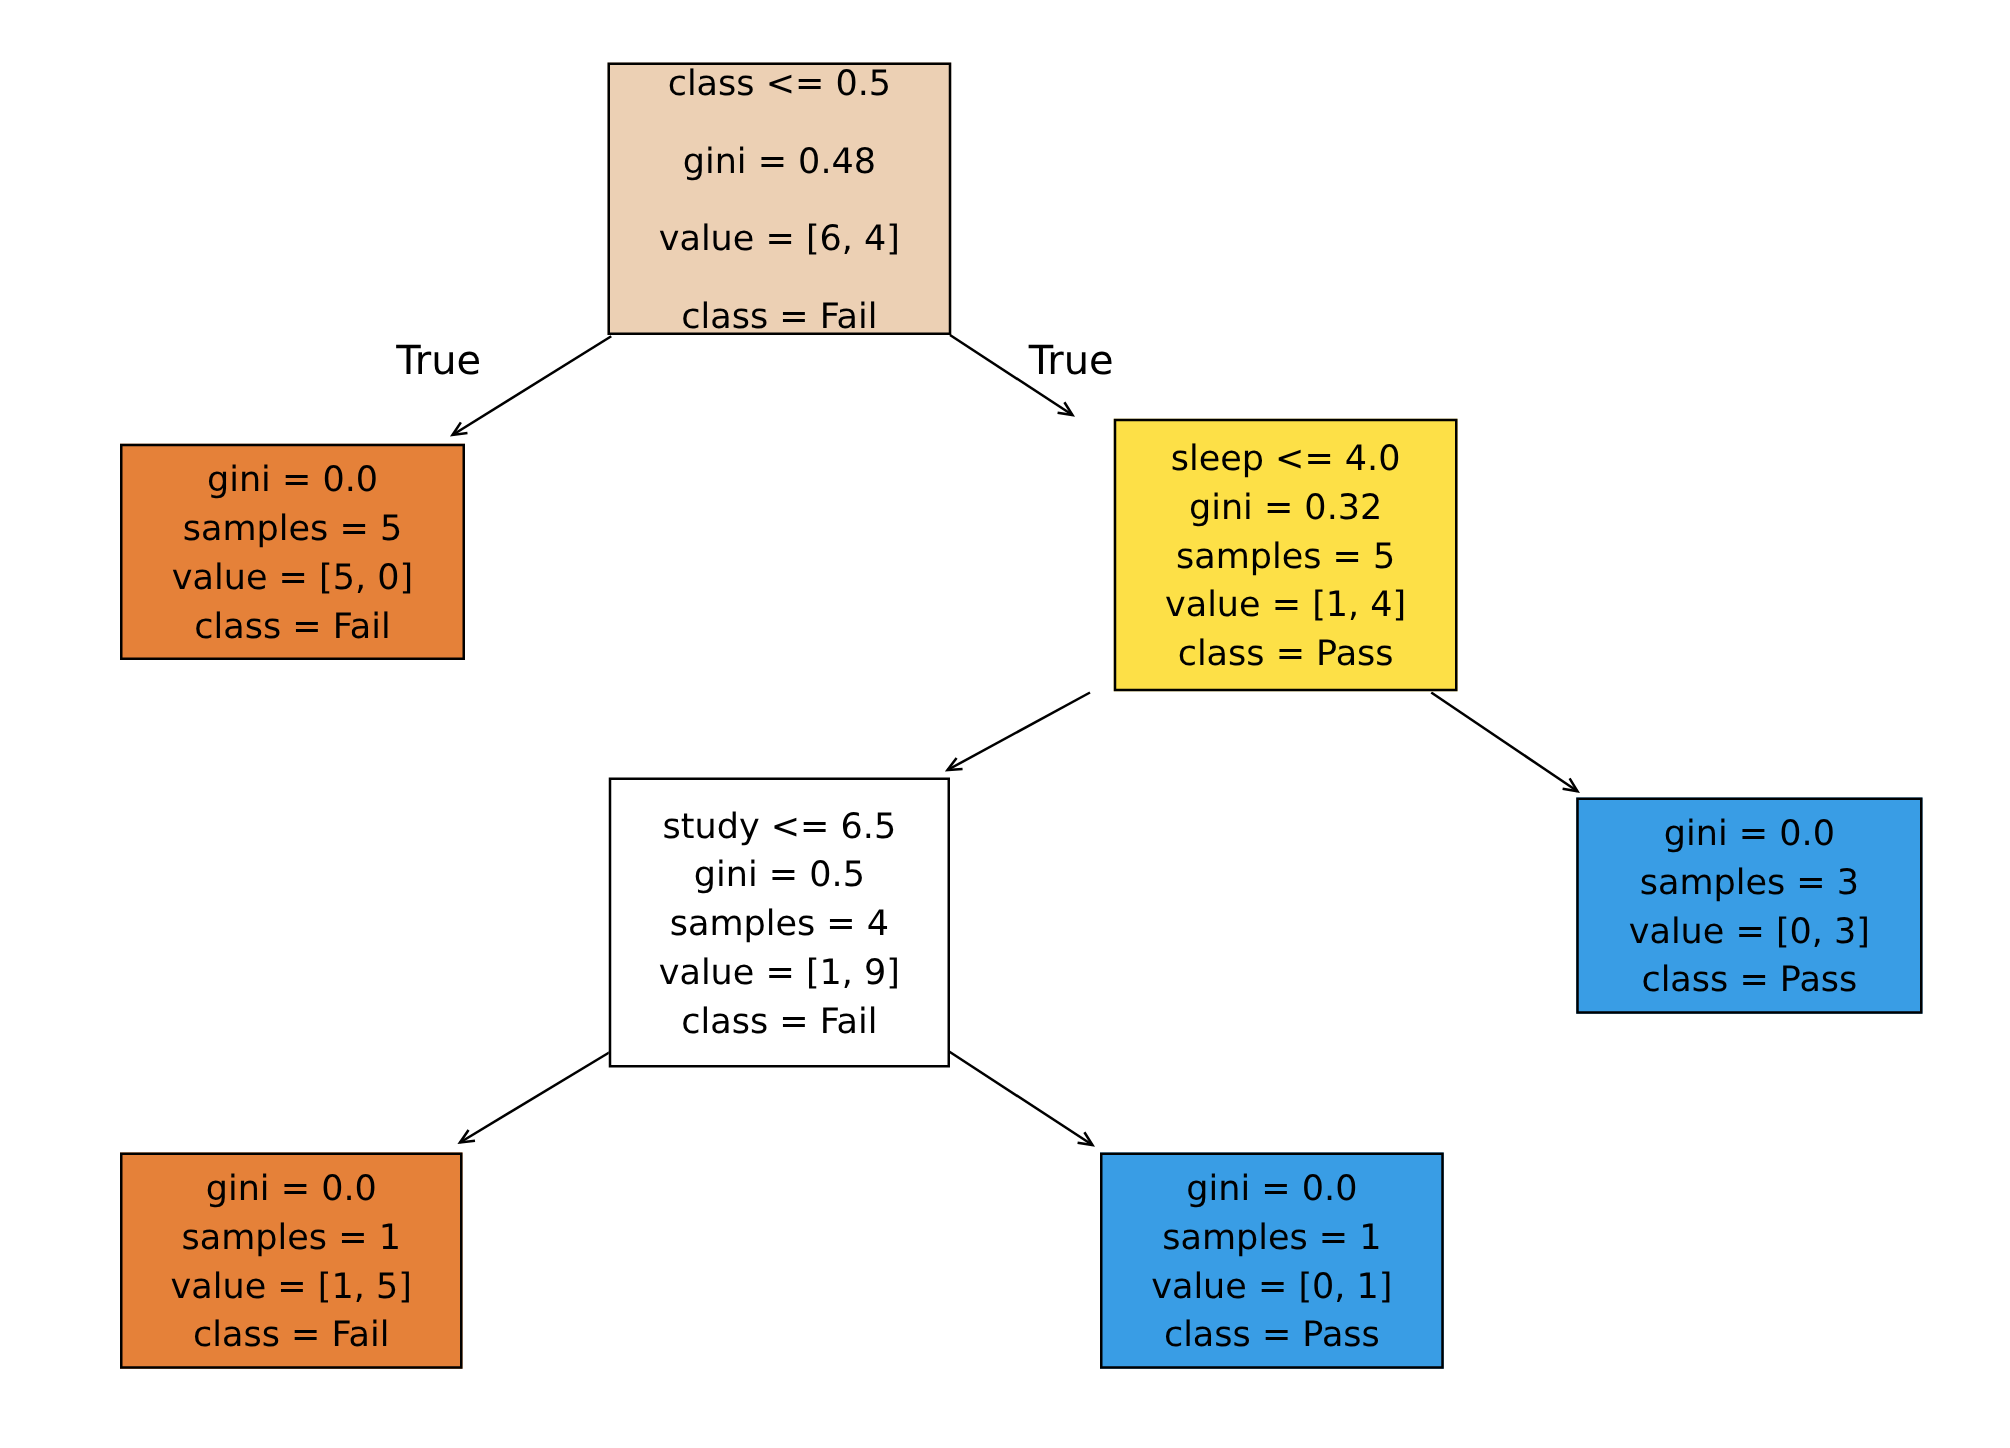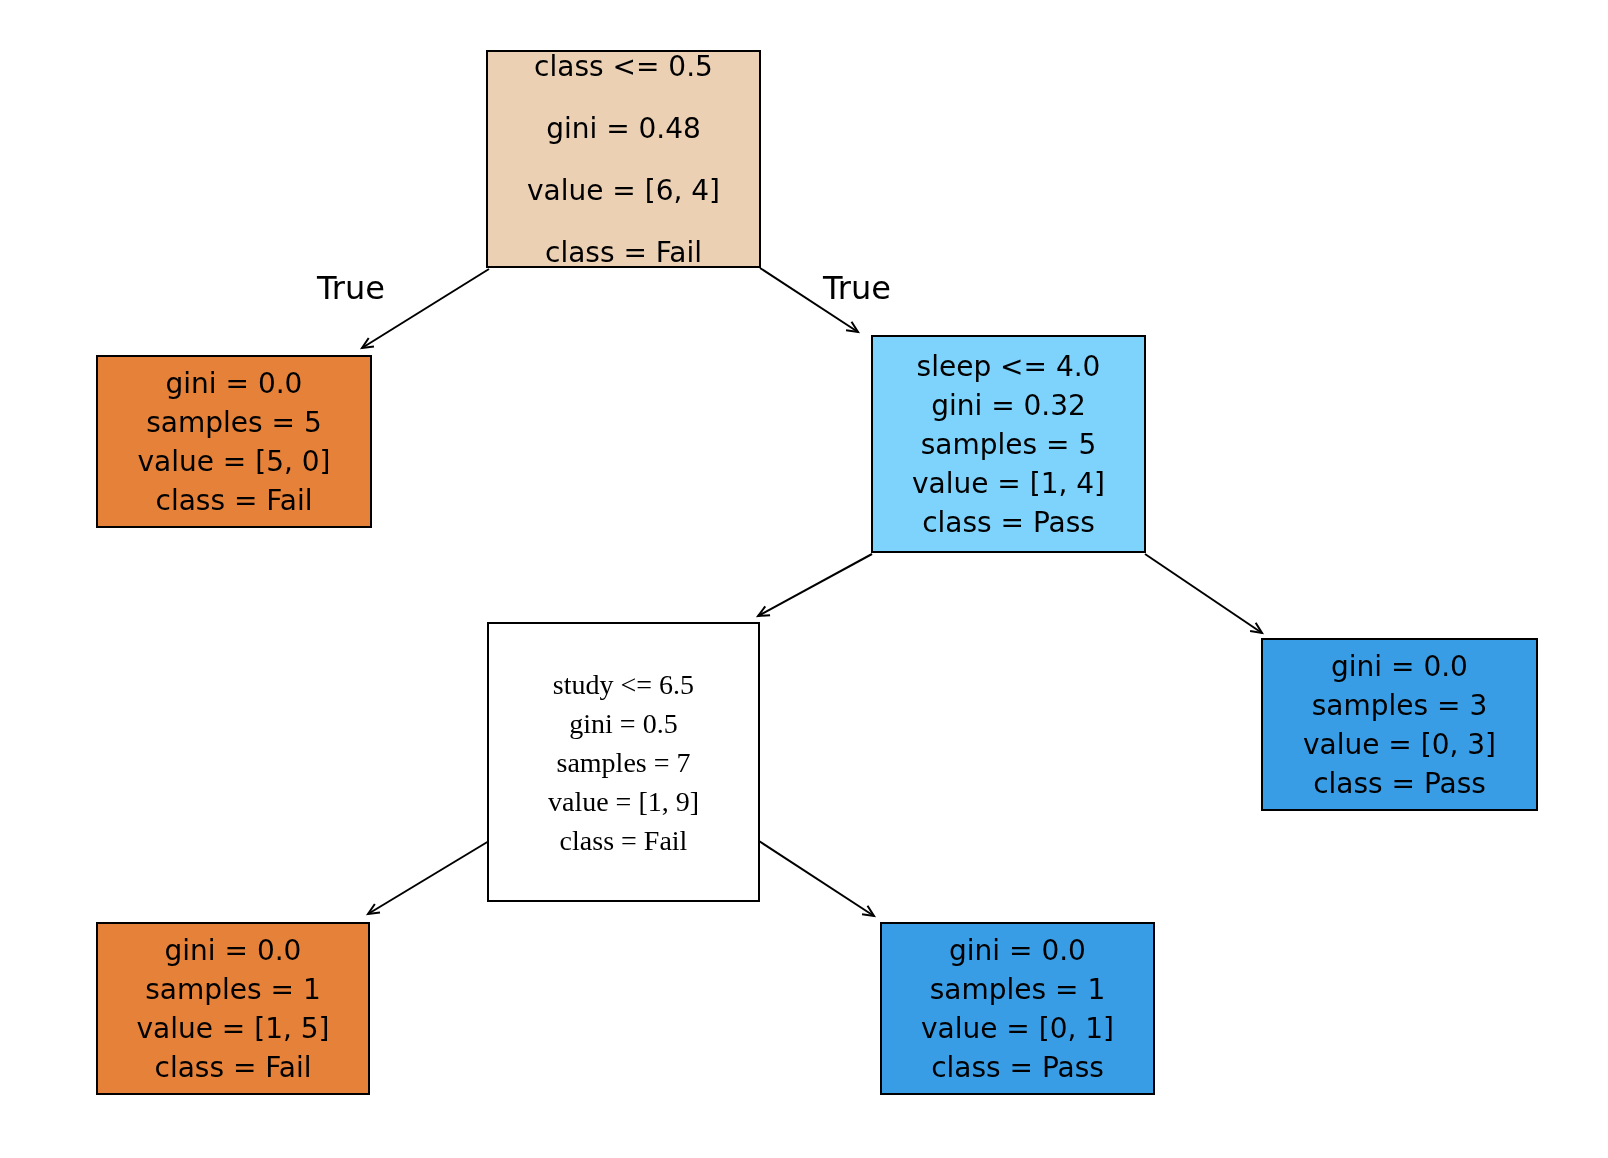--- a/index.html
+++ b/index.html
@@ -32,21 +32,21 @@
     display: flex;
     flex-direction: column;
     justify-content: center;
   }
   .node span { display: block; white-space: nowrap; }
 
   
   .n-root        { left: 486px;  top: 50px;  width: 275px; height: 218px; }
   .n-leaf-fail5  { left: 96px;   top: 355px; width: 276px; height: 173px; }
   .n-sleep       { left: 871px;  top: 335px; width: 275px; height: 218px; }
-  .n-study       { left: 487px;  top: 622px; width: 273px; height: 280px; font-family: Liberation Serif, serif; }
+  .n-study       { left: 487px;  top: 622px; width: 273px; height: 232px; }
   .n-leaf-pass3  { left: 1261px; top: 638px; width: 277px; height: 173px; }
   .n-leaf-fail1  { left: 96px;   top: 922px; width: 274px; height: 173px; }
   .n-leaf-pass1  { left: 880px;  top: 922px; width: 275px; height: 173px; }
 
   .edge-label {
     position: absolute;
     transform: translate(-50%, -50%);
     font-size: 32px;
     color: #000000;
     white-space: nowrap;
@@ -83,32 +83,32 @@
     <span>class = Fail</span>
   </div>
 
   <div class="node n-leaf-fail5" style="background-color: rgb(229, 129, 57);">
     <span>gini = 0.0</span>
     <span>samples = 5</span>
     <span>value = [5, 0]</span>
     <span>class = Fail</span>
   </div>
 
-  <div class="node n-sleep" style="background-color: #7dd3fc;">
+  <div class="node n-sleep" style="background-color: #fde047; margin-left: 20px;">
     <span>sleep &lt;= 4.0</span>
     <span>gini = 0.32</span>
     <span>samples = 5</span>
     <span>value = [1, 4]</span>
     <span>class = Pass</span>
   </div>
 
   <div class="node n-study" style="background-color: rgb(255, 255, 255);">
     <span>study &lt;= 6.5</span>
     <span>gini = 0.5</span>
-    <span>samples = 7</span>
+    <span>samples = 4</span>
     <span>value = [1, 9]</span>
     <span>class = Fail</span>
   </div>
 
   <div class="node n-leaf-pass3" style="background-color: rgb(57, 157, 229);">
     <span>gini = 0.0</span>
     <span>samples = 3</span>
     <span>value = [0, 3]</span>
     <span>class = Pass</span>
   </div>

